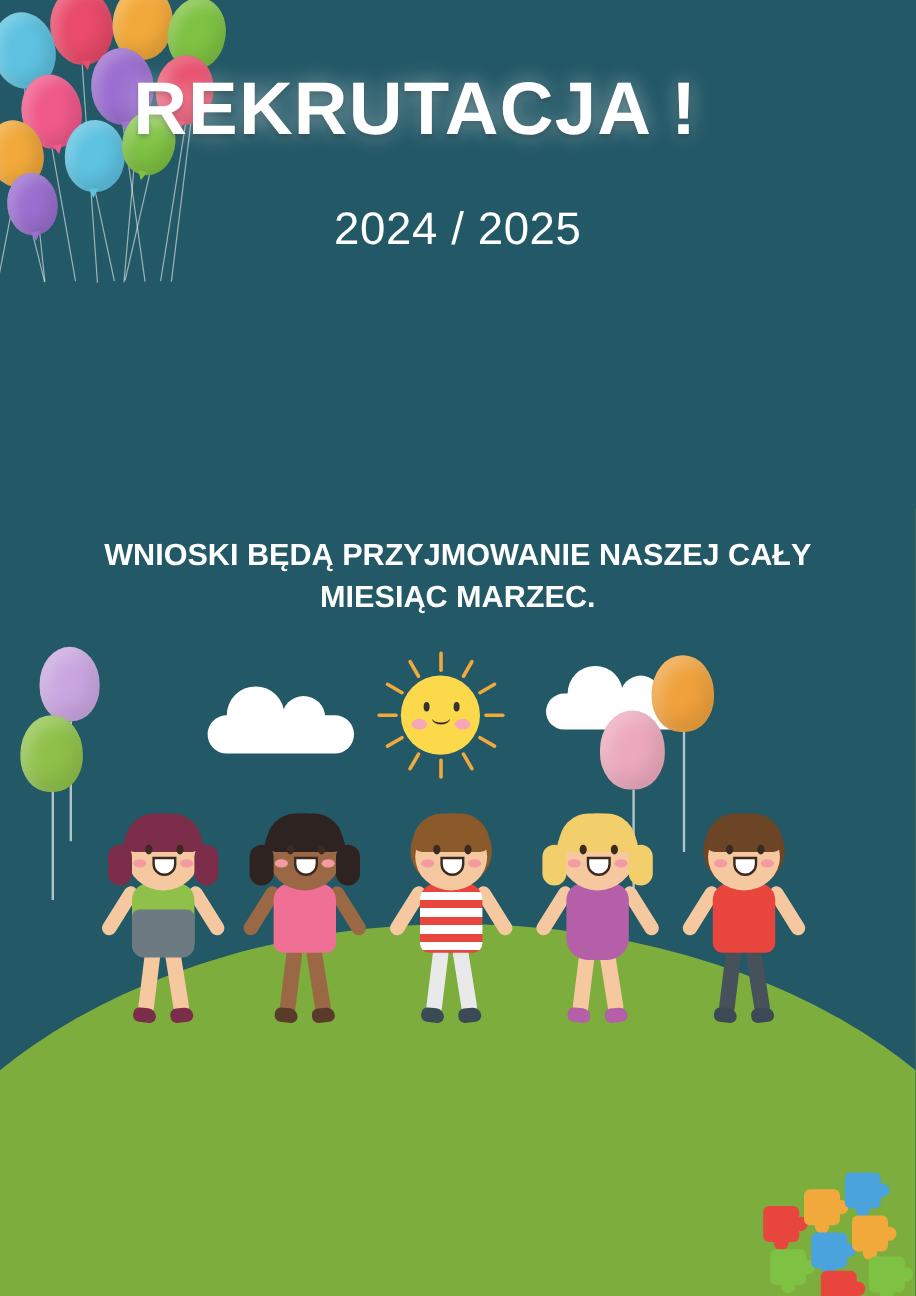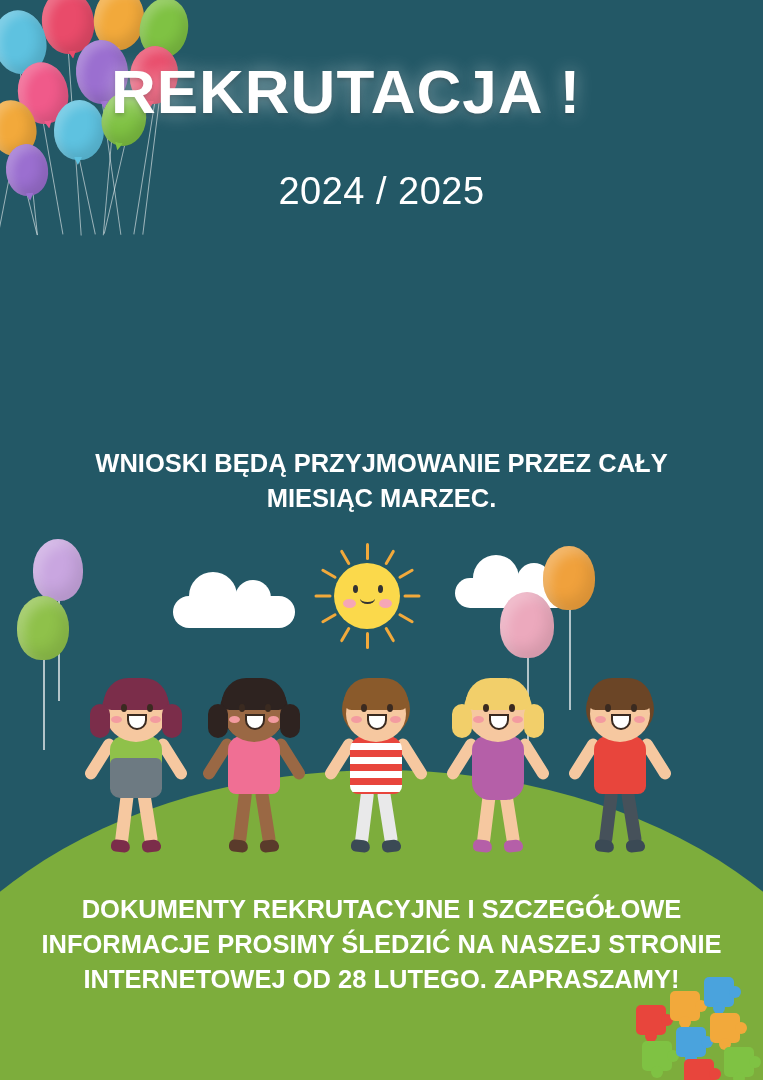--- a/index.html
+++ b/index.html
@@ -335,21 +335,21 @@
       <div class="bstring" style="left: 134px; top: 158px; height: 90px; transform: rotate(13deg);"></div>
       <div class="balloon" style="left: 112px; top: 104px; width: 44px; height: 54px; background: rgb(127, 194, 67); transform: rotate(12deg);"></div>
       <div class="bstring" style="left: 37px; top: 208px; height: 40px; transform: rotate(-14deg);"></div>
       <div class="balloon" style="left: 16px; top: 156px; width: 42px; height: 52px; background: rgb(155, 111, 208); transform: rotate(-6deg);"></div>
     </div>
 
   <div class="headline">REKRUTACJA !</div>
   <div class="subhead">2024 / 2025</div>
 
 
-  <div class="para" id="para2">WNIOSKI BĘDĄ PRZYJMOWANIE PRZEZ CAŁY MIESIĄC MARZEC.</div>
+  <div class="para" id="para2">WNIOSKI BĘDĄ PRZYJMOWANIE NASZEJ CAŁY MIESIĄC MARZEC.</div>
 
   <div class="hill"></div>
 
   <div class="cloud" id="cloud-left"></div>
   <div class="cloud" id="cloud-right"></div>
 
   <div class="sun">
     <div id="sun-rays">
         <div class="sun-ray" style="transform: rotate(0deg);"></div>
         <div class="sun-ray" style="transform: rotate(30deg);"></div>
@@ -479,21 +479,20 @@
         <div class="head" style="background: rgb(246, 200, 160);"></div>
         <div class="hair" style="left: 26px; top: 14px; width: 64px; height: 32px; border-radius: 32px 32px 10px 10px; background: rgb(107, 69, 38); z-index: 4;"></div>
         <div class="eye" style="left: 43px;"></div>
         <div class="eye" style="left: 69px;"></div>
         <div class="cheek" style="left: 33px; background: rgb(243, 155, 160);"></div>
         <div class="cheek" style="left: 72px; background: rgb(243, 155, 160);"></div>
         <div class="mouth"></div>
       </div>
     </div>
 
-  <div class="para" id="para3">DOKUMENTY REKRUTACYJNE I SZCZEGÓŁOWE INFORMACJE PROSIMY ŚLEDZIĆ NA NASZEJ STRONIE INTERNETOWEJ OD 28 LUTEGO. ZAPRASZAMY!</div>
 
   <div class="puzzle" id="puzzle">
       <div class="pz" style="left: 8px; top: 40px; background: rgb(232, 69, 60);"></div>
       <div class="pz" style="left: 42px; top: 26px; background: rgb(242, 169, 59);"></div>
       <div class="pz" style="left: 76px; top: 12px; background: rgb(74, 163, 221);"></div>
       <div class="pz" style="left: 14px; top: 76px; background: rgb(127, 194, 67);"></div>
       <div class="pz" style="left: 48px; top: 62px; background: rgb(74, 163, 221);"></div>
       <div class="pz" style="left: 82px; top: 48px; background: rgb(242, 169, 59);"></div>
       <div class="pz" style="left: 56px; top: 94px; background: rgb(232, 69, 60);"></div>
       <div class="pz" style="left: 96px; top: 82px; background: rgb(127, 194, 67);"></div>

